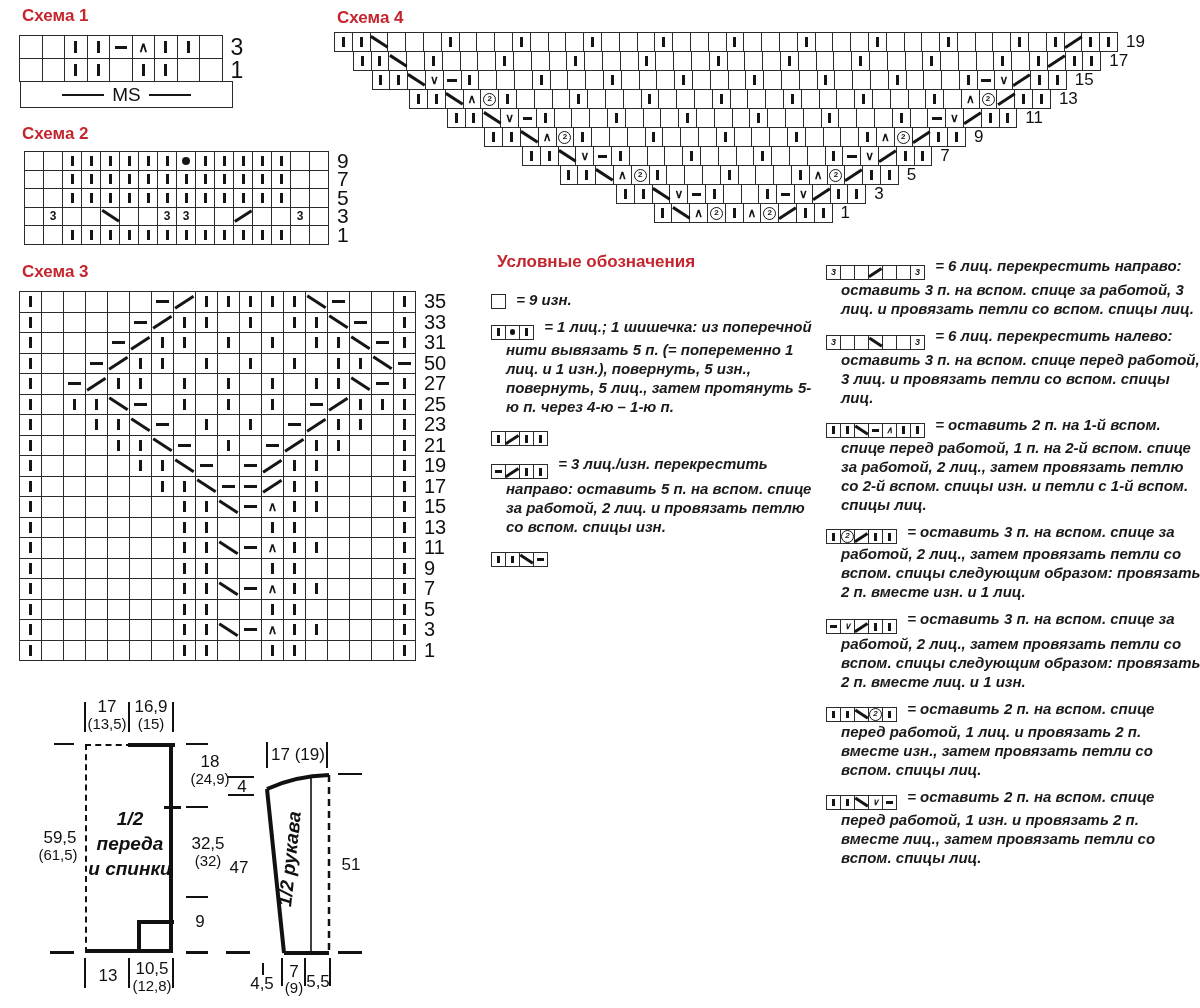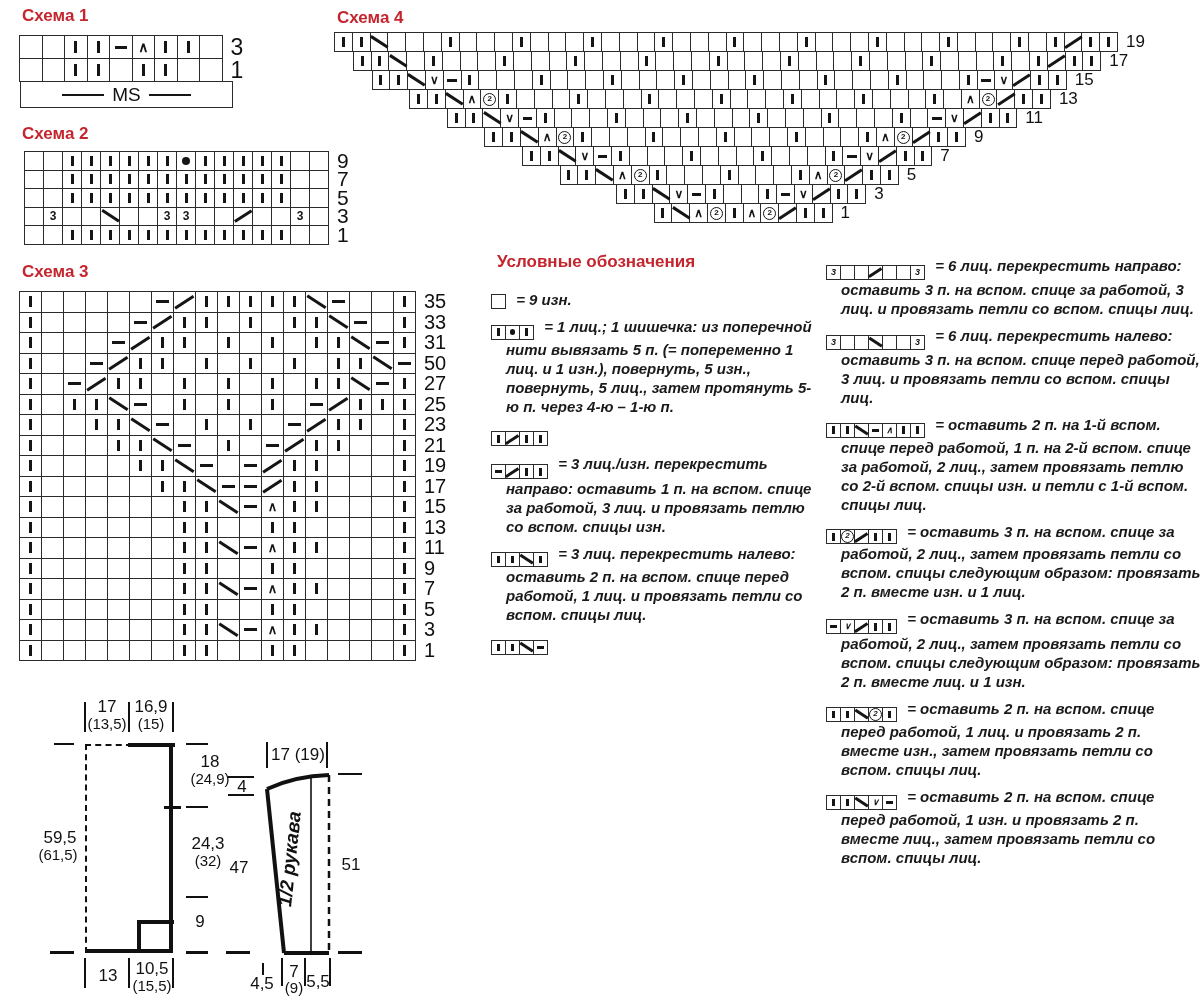--- a/index.html
+++ b/index.html
@@ -1696,35 +1696,21 @@
           </div>
           <div class="cell" style="width: 15px; height: 15px;">
             <div class="sym-slash"></div>
           </div>
           <div class="cell" style="width: 15px; height: 15px;">
             <div class="sym-vbar"></div>
           </div>
           <div class="cell" style="width: 15px; height: 15px;">
             <div class="sym-vbar"></div>
           </div>
-        </span><span class="legend-text"> = 3 лиц./изн. перекрестить направо: оставить 1 п. на вспом. спице за работой, 3 лиц. и провязать петлю со вспом. спицы изн.</span></div>
-      <div class="legend-item"><span class="sym-box">
-          <div class="cell" style="width: 15px; height: 15px;">
-            <div class="sym-vbar"></div>
-          </div>
-          <div class="cell" style="width: 15px; height: 15px;">
-            <div class="sym-vbar"></div>
-          </div>
-          <div class="cell" style="width: 15px; height: 15px;">
-            <div class="sym-bslash"></div>
-          </div>
-          <div class="cell" style="width: 15px; height: 15px;">
-            <div class="sym-vbar"></div>
-          </div>
-        </span><span class="legend-text"> = 3 лиц. перекрестить налево: оставить 2 п. на вспом. спице перед работой, 1 лиц. и провязать петли со вспом. спицы лиц.</span></div>
+        </span><span class="legend-text"> = 3 лиц./изн. перекрестить направо: оставить 5 п. на вспом. спице за работой, 2 лиц. и провязать петлю со вспом. спицы изн.</span></div>
       <div class="legend-item"><span class="sym-box">
           <div class="cell" style="width: 15px; height: 15px;">
             <div class="sym-vbar"></div>
           </div>
           <div class="cell" style="width: 15px; height: 15px;">
             <div class="sym-vbar"></div>
           </div>
           <div class="cell" style="width: 15px; height: 15px;">
             <div class="sym-bslash"></div>
           </div>
@@ -1854,48 +1840,53 @@
           <div class="cell" style="width: 15px; height: 15px;">
             <div class="sym-hbar"></div>
           </div>
         </span><span class="legend-text"> = оставить 2 п. на вспом. спице перед работой, 1 изн. и провязать 2 п. вместе лиц., затем провязать петли со вспом. спицы лиц.</span></div>
     </div>
 
   <div id="body-rect"></div>
   <div id="body-top-solid"></div>
   <div id="body-notch"></div>
   <div id="body-right-tick"></div>
+  <div id="body-label">
+    <span>1/2</span><br>
+    <span>переда</span><br>
+    <span>и спинки</span>
+  </div>
 
   <div class="tick-v" style="left:84px;top:702px;height:30px;"></div>
   <div class="tick-v" style="left:128px;top:702px;height:30px;"></div>
   <div class="tick-v" style="left:172px;top:702px;height:30px;"></div>
   <div class="tick-v" style="left:84px;top:958px;height:30px;"></div>
   <div class="tick-v" style="left:128px;top:958px;height:30px;"></div>
   <div class="tick-v" style="left:172px;top:958px;height:30px;"></div>
   <div class="dash-h" style="left:54px;top:743px;width:20px;height:2px;"></div>
   <div class="dash-h" style="left:186px;top:743px;width:22px;height:2px;"></div>
   <div class="dash-h" style="left:186px;top:806px;width:22px;height:2px;"></div>
   <div class="dash-h" style="left:186px;top:896px;width:22px;height:2px;"></div>
   <div class="dash-h" style="left:50px;top:951px;width:24px;height:3px;"></div>
   <div class="dash-h" style="left:186px;top:951px;width:22px;height:3px;"></div>
 
   <div class="m-label" style="left:88px;top:697px;width:38px;">17</div>
   <div class="m-label m-small" style="left:85px;top:715px;width:44px;">(13,5)</div>
   <div class="m-label" style="left:129px;top:697px;width:44px;">16,9</div>
   <div class="m-label m-small" style="left:129px;top:715px;width:44px;">(15)</div>
   <div class="m-label" style="left:188px;top:752px;width:44px;">18</div>
   <div class="m-label m-small" style="left:184px;top:770px;width:52px;">(24,9)</div>
-  <div class="m-label" style="left:184px;top:834px;width:48px;">24,3</div>
+  <div class="m-label" style="left:184px;top:834px;width:48px;">32,5</div>
   <div class="m-label m-small" style="left:186px;top:852px;width:44px;">(32)</div>
   <div class="m-label" style="left:188px;top:912px;width:24px;">9</div>
   <div class="m-label" style="left:38px;top:828px;width:44px;">59,5</div>
   <div class="m-label m-small" style="left:32px;top:846px;width:52px;">(61,5)</div>
   <div class="m-label" style="left:92px;top:966px;width:32px;">13</div>
   <div class="m-label" style="left:130px;top:959px;width:44px;">10,5</div>
-  <div class="m-label m-small" style="left:128px;top:977px;width:48px;">(15,5)</div>
+  <div class="m-label m-small" style="left:128px;top:977px;width:48px;">(12,8)</div>
 
   <svg id="sleeve-svg" width="90" height="200" viewBox="0 0 90 200">
     <path d="M12,24 Q40,11 74,10" stroke="#111" stroke-width="4" fill="none"></path>
     <path d="M12,24 L29,188" stroke="#111" stroke-width="4" fill="none"></path>
     <path d="M29,188 L74,188" stroke="#111" stroke-width="4" fill="none"></path>
     <path d="M74,10 L74,188" stroke="#111" stroke-width="2.5" stroke-dasharray="7,5" fill="none"></path>
     <path d="M56,13 L56,188" stroke="#111" stroke-width="1.6" fill="none"></path>
   </svg>
   <div id="sleeve-label">1/2 рукава</div>
 

